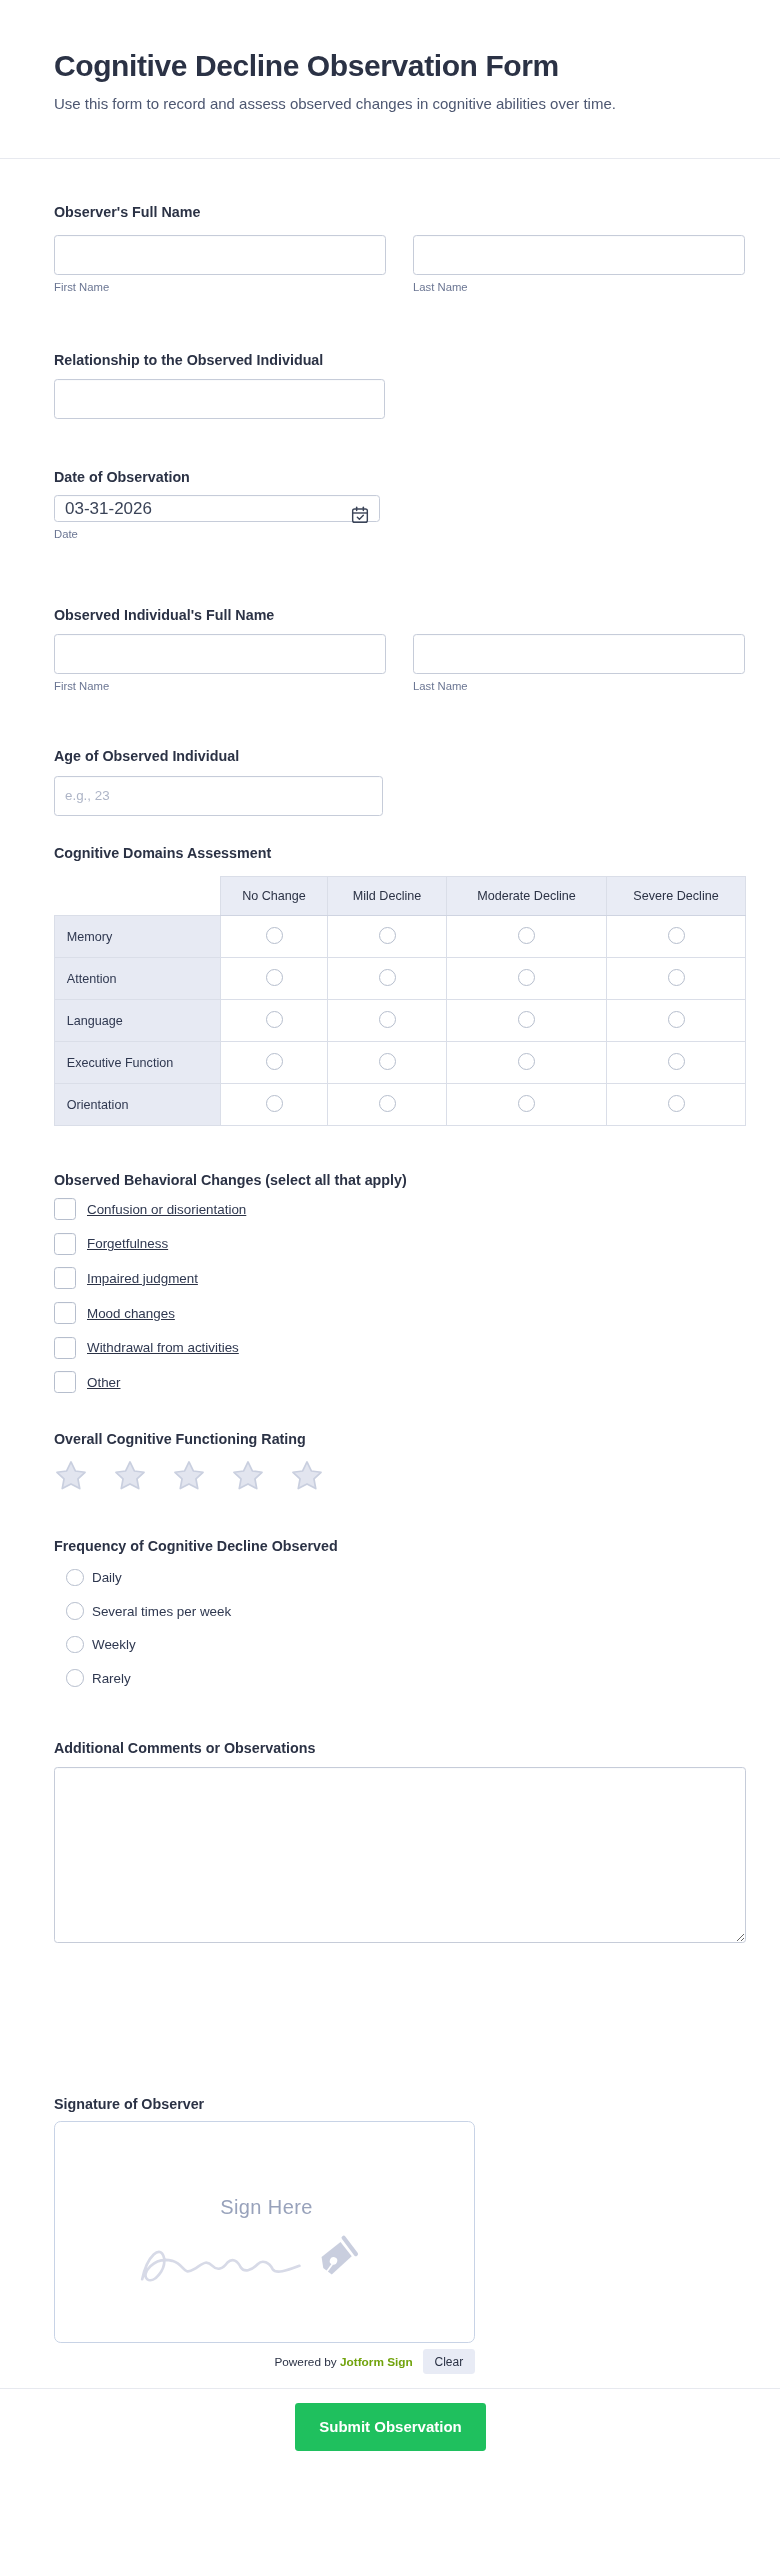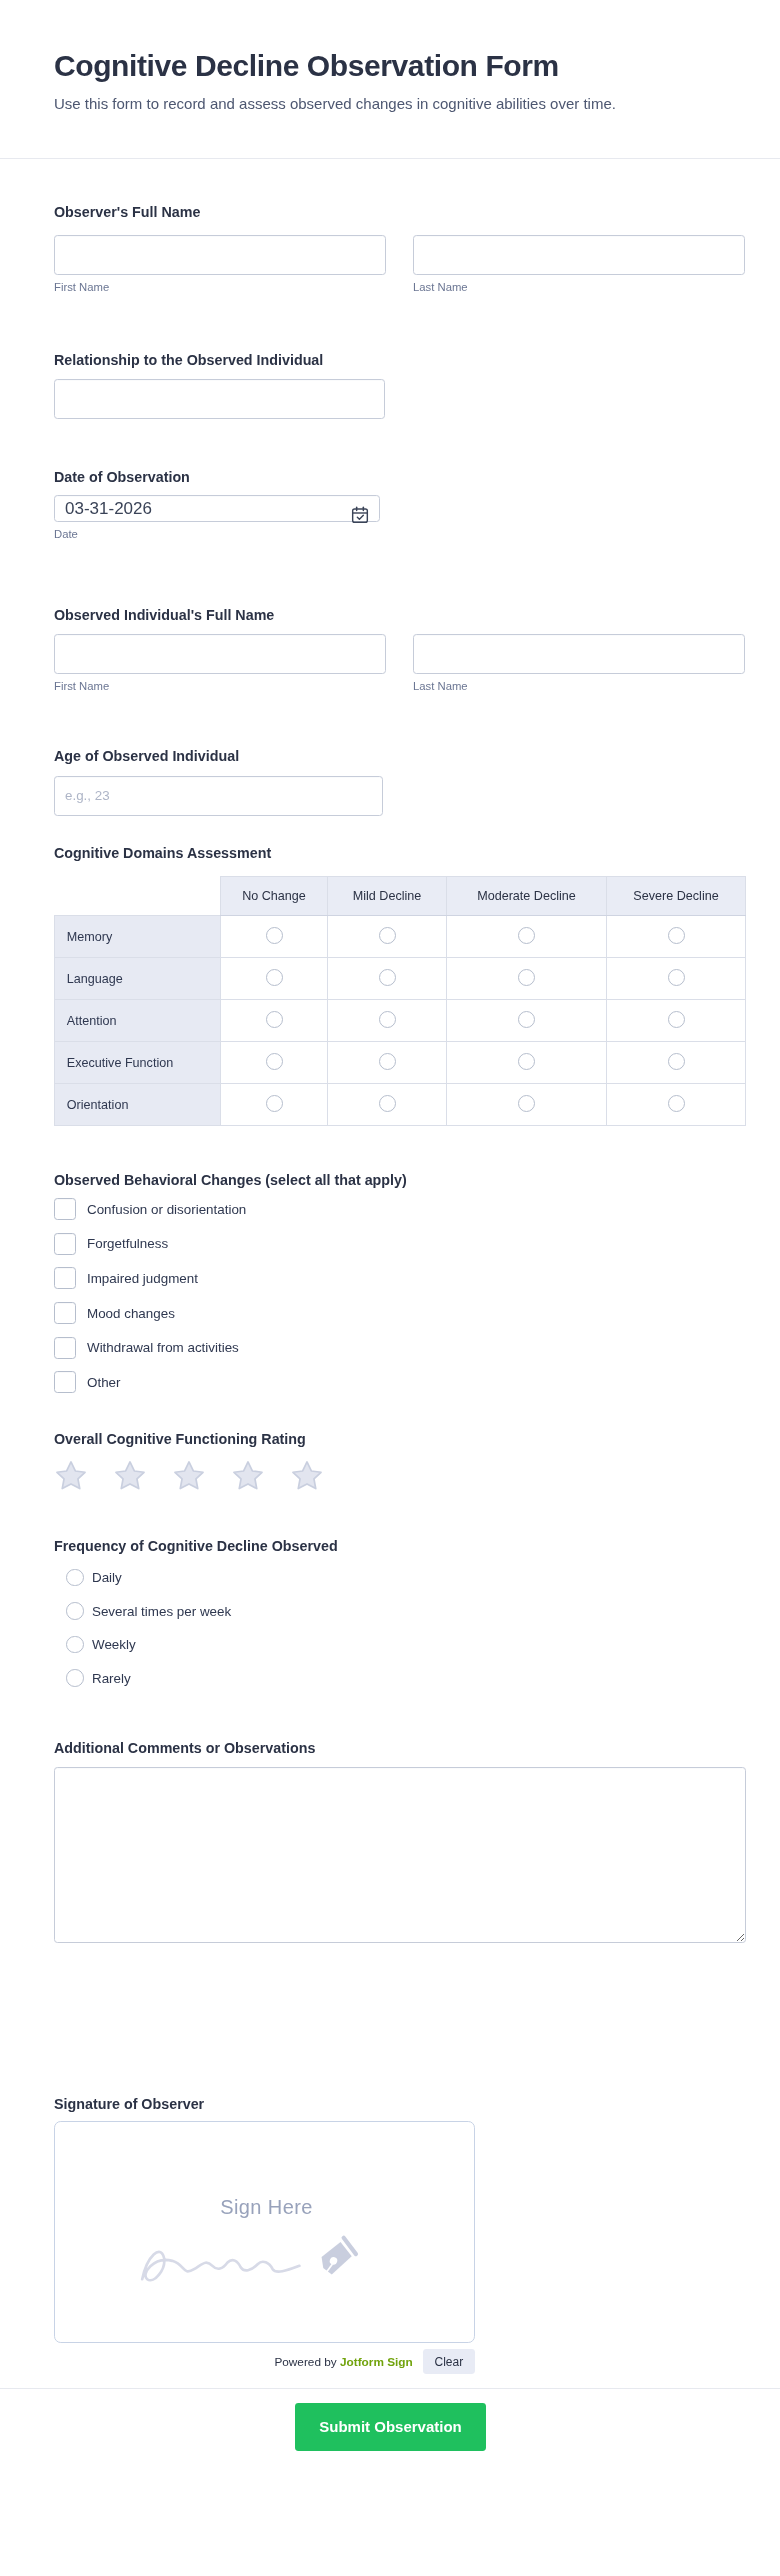--- a/index.html
+++ b/index.html
@@ -68,21 +68,21 @@
   .matrix td.row-label {
     background:#e7eaf3; text-align:left; padding-left:11.8px; font-size:12.6px; color:#2f3850;
   }
   .m-radio {
     width:17px; height:17px; border:0.8px solid #b6becd; border-radius:50%;
     background:#fff; display:inline-block; cursor:pointer;
   }
 
   
   .s7 { margin-top:45px; }
-  .check-list { margin-top:8.4px; }
+  .check-list { margin-top:8.4px;text-decoration:underline; }
   .check-item { display:flex; align-items:center; height:22px; margin-bottom:12.6px; cursor:pointer; }
   .checkbox {
     width:22px; height:22px; border:0.8px solid #b6becd; border-radius:3.4px; background:#fff;
     flex:0 0 auto; cursor:pointer; box-shadow:inset 0 0.8px 0.8px rgba(40,50,80,0.04);
   }
   .check-item .opt-label { margin-left:11px; font-size:13.4px; color:#2f3850; }
 
   
   .s8 { margin-top:37px; }
   .stars { margin-top:10px; display:flex; gap:25px; }
@@ -218,28 +218,28 @@
           <th>Severe Decline</th>
         </tr>
         <tr>
           <td class="row-label">Memory</td>
           <td><span class="m-radio"></span></td>
           <td><span class="m-radio"></span></td>
           <td><span class="m-radio"></span></td>
           <td><span class="m-radio"></span></td>
         </tr>
         <tr>
+          <td class="row-label">Attention</td>
+          <td><span class="m-radio"></span></td>
+          <td><span class="m-radio"></span></td>
+          <td><span class="m-radio"></span></td>
+          <td><span class="m-radio"></span></td>
+        </tr>
+        <tr>
           <td class="row-label">Language</td>
-          <td><span class="m-radio"></span></td>
-          <td><span class="m-radio"></span></td>
-          <td><span class="m-radio"></span></td>
-          <td><span class="m-radio"></span></td>
-        </tr>
-        <tr>
-          <td class="row-label">Attention</td>
           <td><span class="m-radio"></span></td>
           <td><span class="m-radio"></span></td>
           <td><span class="m-radio"></span></td>
           <td><span class="m-radio"></span></td>
         </tr>
         <tr>
           <td class="row-label">Executive Function</td>
           <td><span class="m-radio"></span></td>
           <td><span class="m-radio"></span></td>
           <td><span class="m-radio"></span></td>

